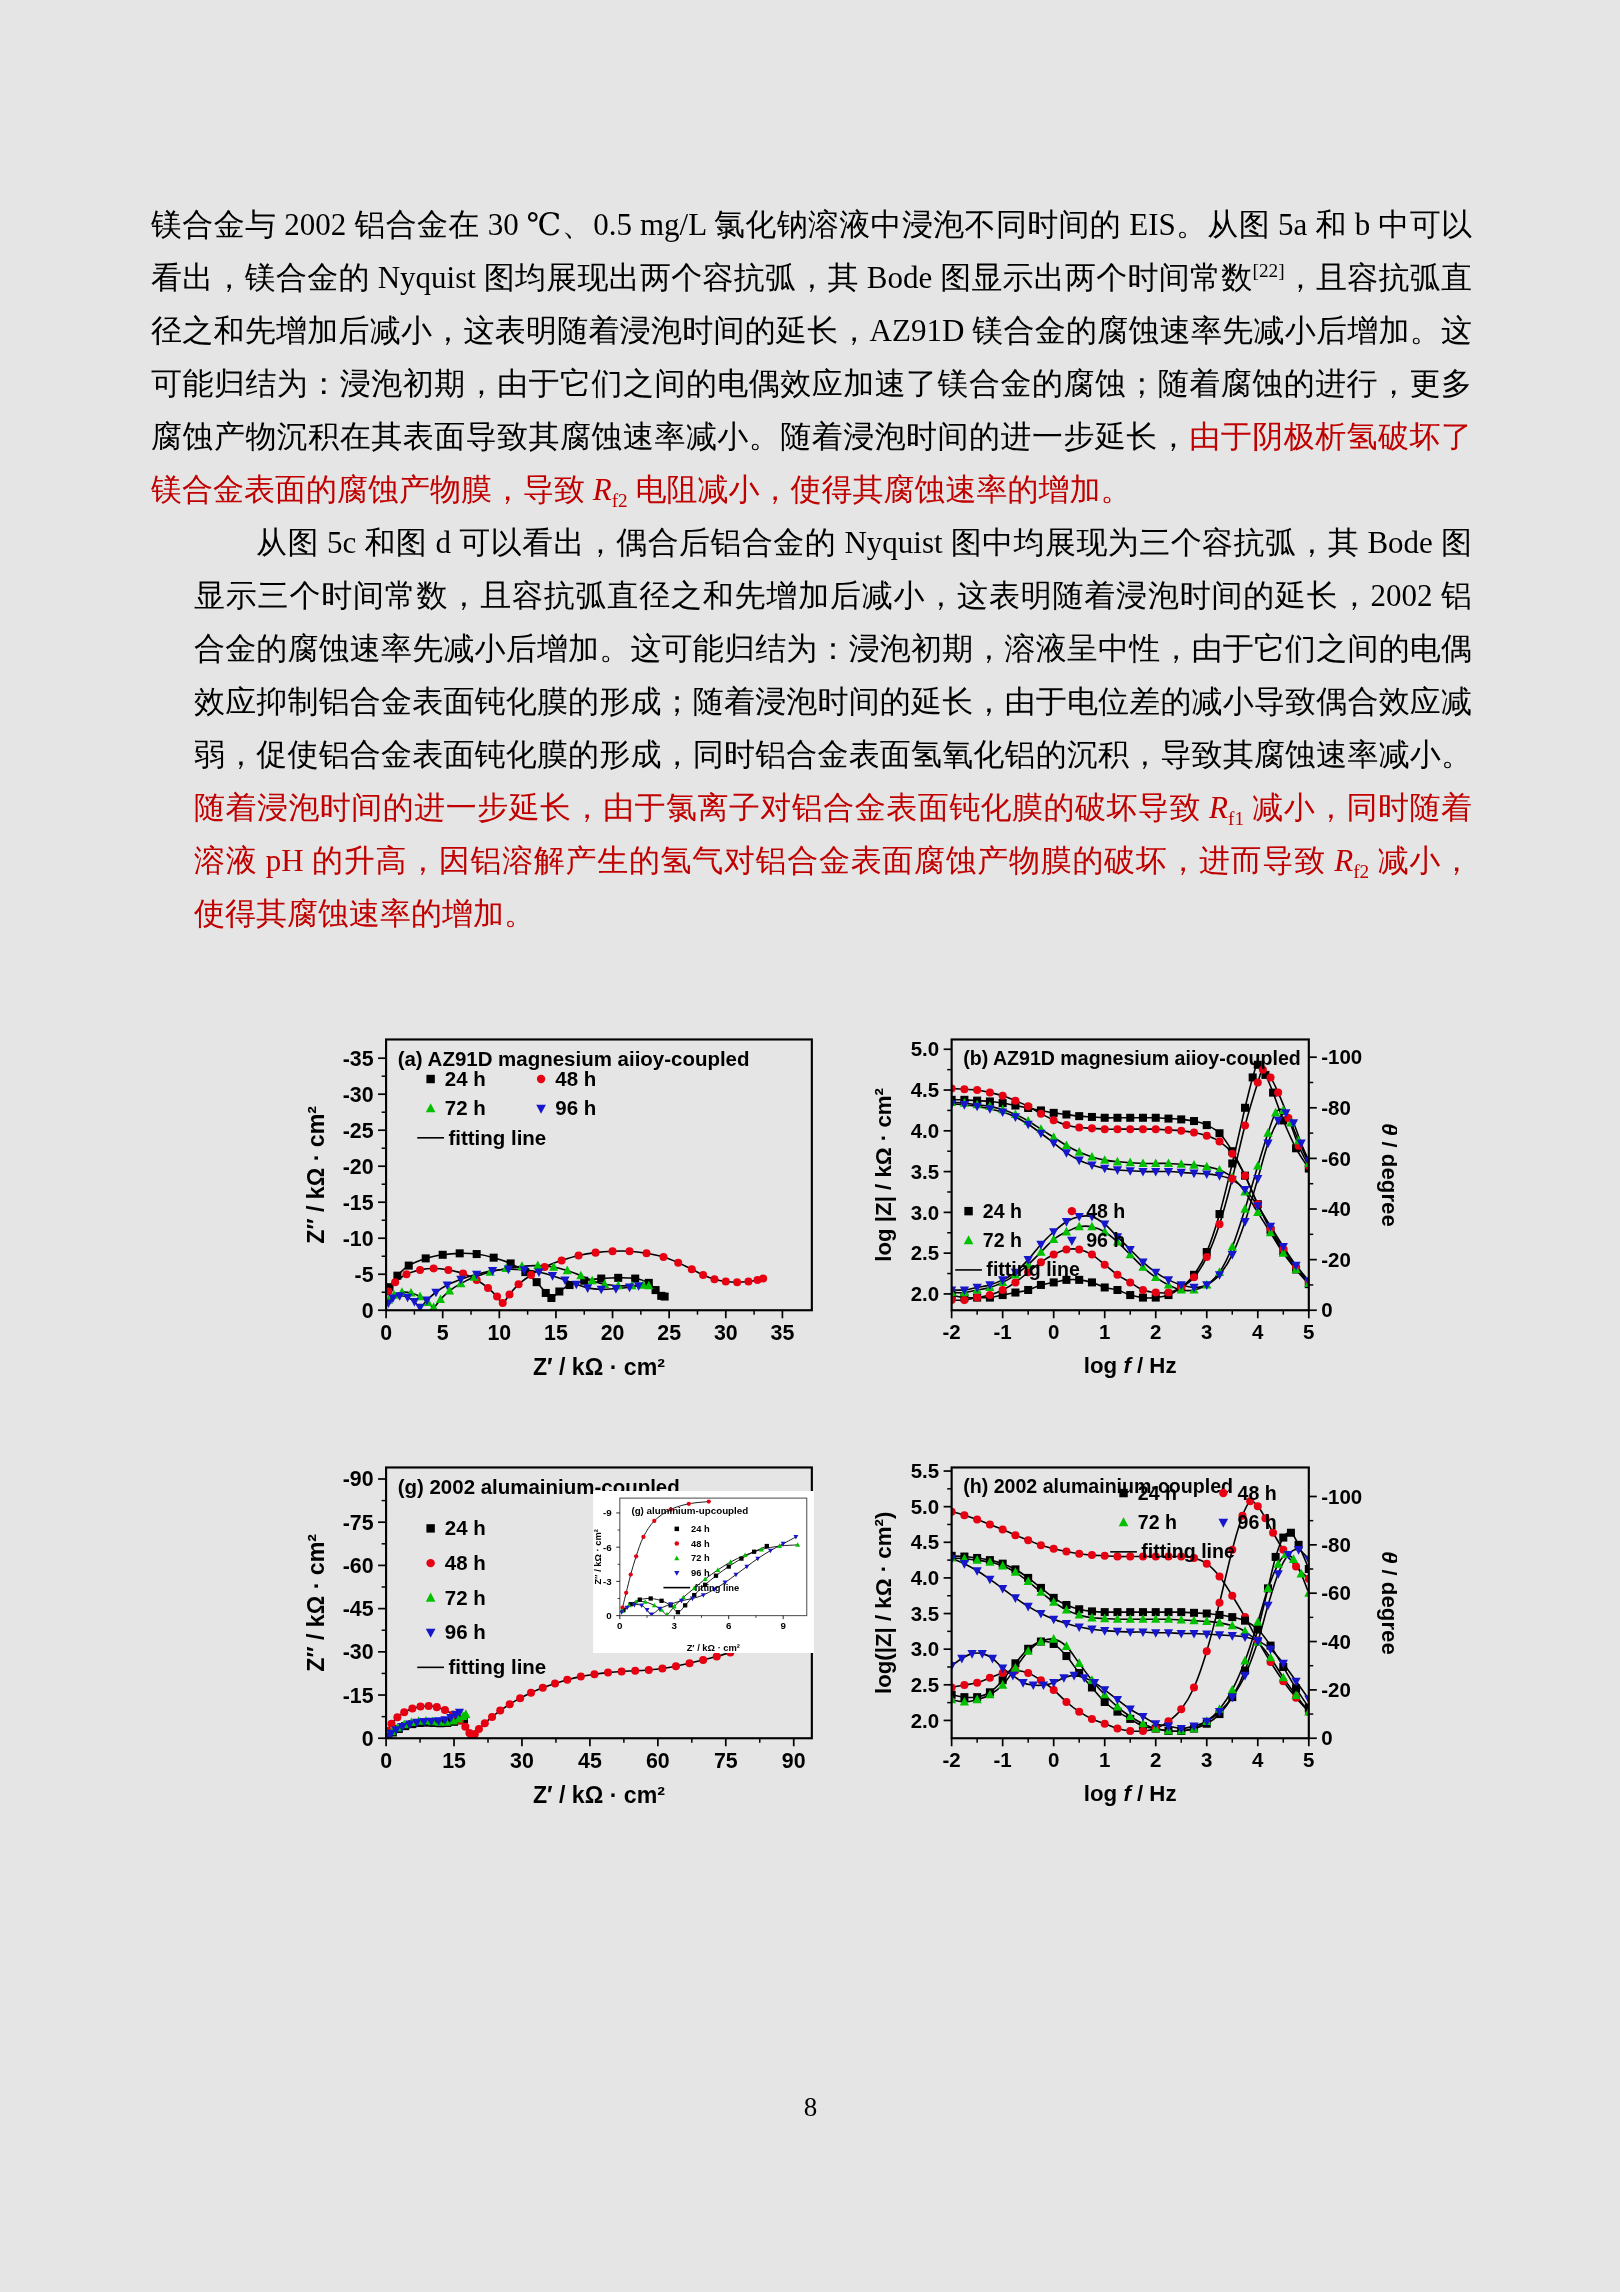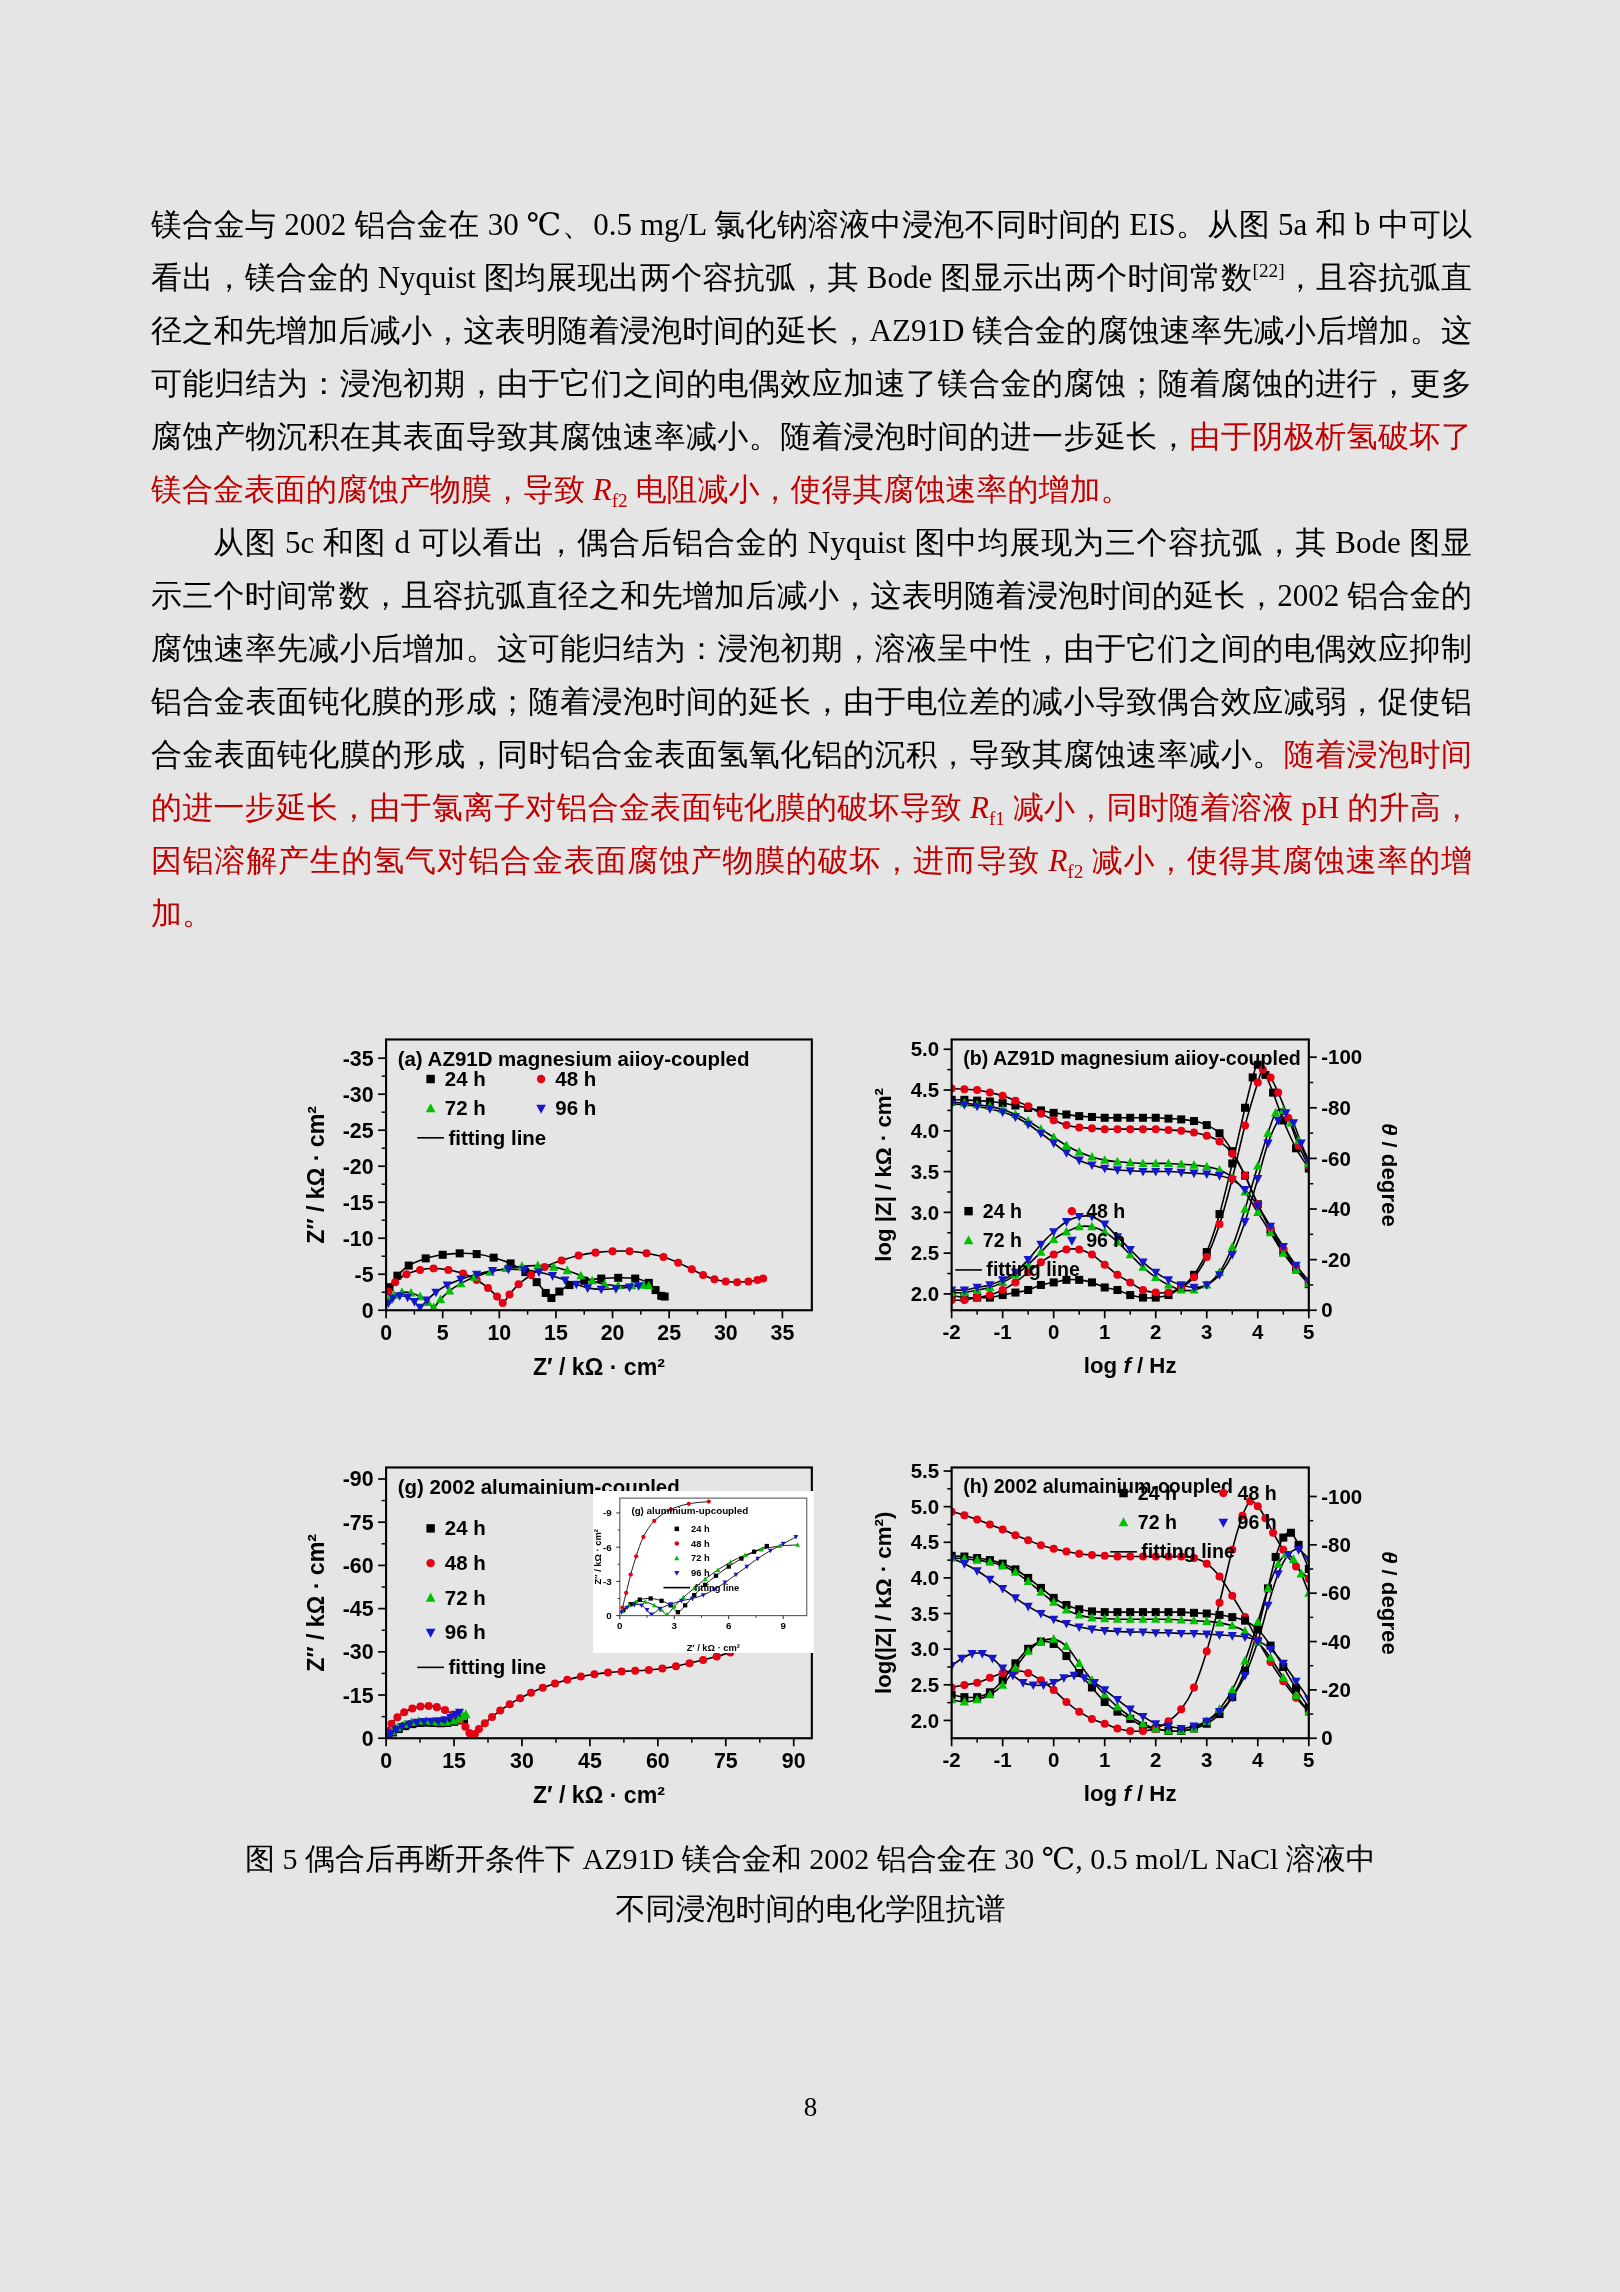--- a/index.html
+++ b/index.html
@@ -1,20 +1,20 @@
 <!DOCTYPE html>
 <html style="font-size:14.3px"><head>
 <meta charset="utf-8">
 <style>
   html,body{margin:0;padding:0;background:#fff;}
   .page{position:relative;width:1612px;height:2293px;background:#e5e5e5;overflow:hidden;
         font-family:"Liberation Serif","DejaVu Serif",serif;color:#000;padding-left:25px;}
   .text-block{position:absolute;left:151px;top:198px;width:1321px;}
   .para{font-size:31px;line-height:53px;text-align:justify;text-justify:inter-character;}
-  .para.indent{text-indent:2em;}
+  .para.indent{text-indent:2em;margin-left:43px;}
   .red{color:#c00000;}
   sup{font-size:0.62em;vertical-align:super;line-height:0;}
   sub{font-size:0.62em;vertical-align:sub;line-height:0;}
   .figure-grid{position:absolute;left:297px;top:1027px;width:1105px;
      display:grid;grid-template-columns:530px 530px;column-gap:40px;row-gap:45px;}
   .panel{width:530px;height:383px;position:relative;}
   .inset{position:absolute;left:296px;top:36px;width:221px;height:162px;}
   svg{display:block;}
   .caption{position:absolute;top:1834px;left:0;width:1621px;text-align:center;}
   .cap-zh{width:1132px;margin:0 auto;font-size:30px;line-height:50px;}
@@ -1145,18 +1145,17 @@
           <text x="304" y="83" text-anchor="start" font-size="22" font-weight="bold" font-family="&quot;Liberation Sans&quot;,&quot;DejaVu Sans&quot;,sans-serif" fill="#000"><tspan>72 h</tspan></text>
           <polygon points="400,81.64625 394.56625,71.4875 405.43375,71.4875" fill="#1616cc"></polygon>
           <text x="416" y="83" text-anchor="start" font-size="22" font-weight="bold" font-family="&quot;Liberation Sans&quot;,&quot;DejaVu Sans&quot;,sans-serif" fill="#000"><tspan>96 h</tspan></text>
           <line x1="273" y1="108.74" x2="303" y2="108.74" stroke="#000000" stroke-width="1.8"></line>
           <text x="308" y="116" text-anchor="start" font-size="22" font-weight="bold" font-family="&quot;Liberation Sans&quot;,&quot;DejaVu Sans&quot;,sans-serif" fill="#000"><tspan>fitting line</tspan></text>
         </svg>
     </div>
   </div>
 
   <div class="caption">
-    <div class="cap-zh">图 5  偶合后再断开条件下 AZ91D 镁合金和 2002 铝合金在 30 ℃, 0.5 mol/L NaCl 溶液中不同浸泡时间的电化学阻抗谱</div>
   </div>
 
   <div class="page-number">8</div>
 </div>
 
 
 </body></html>

